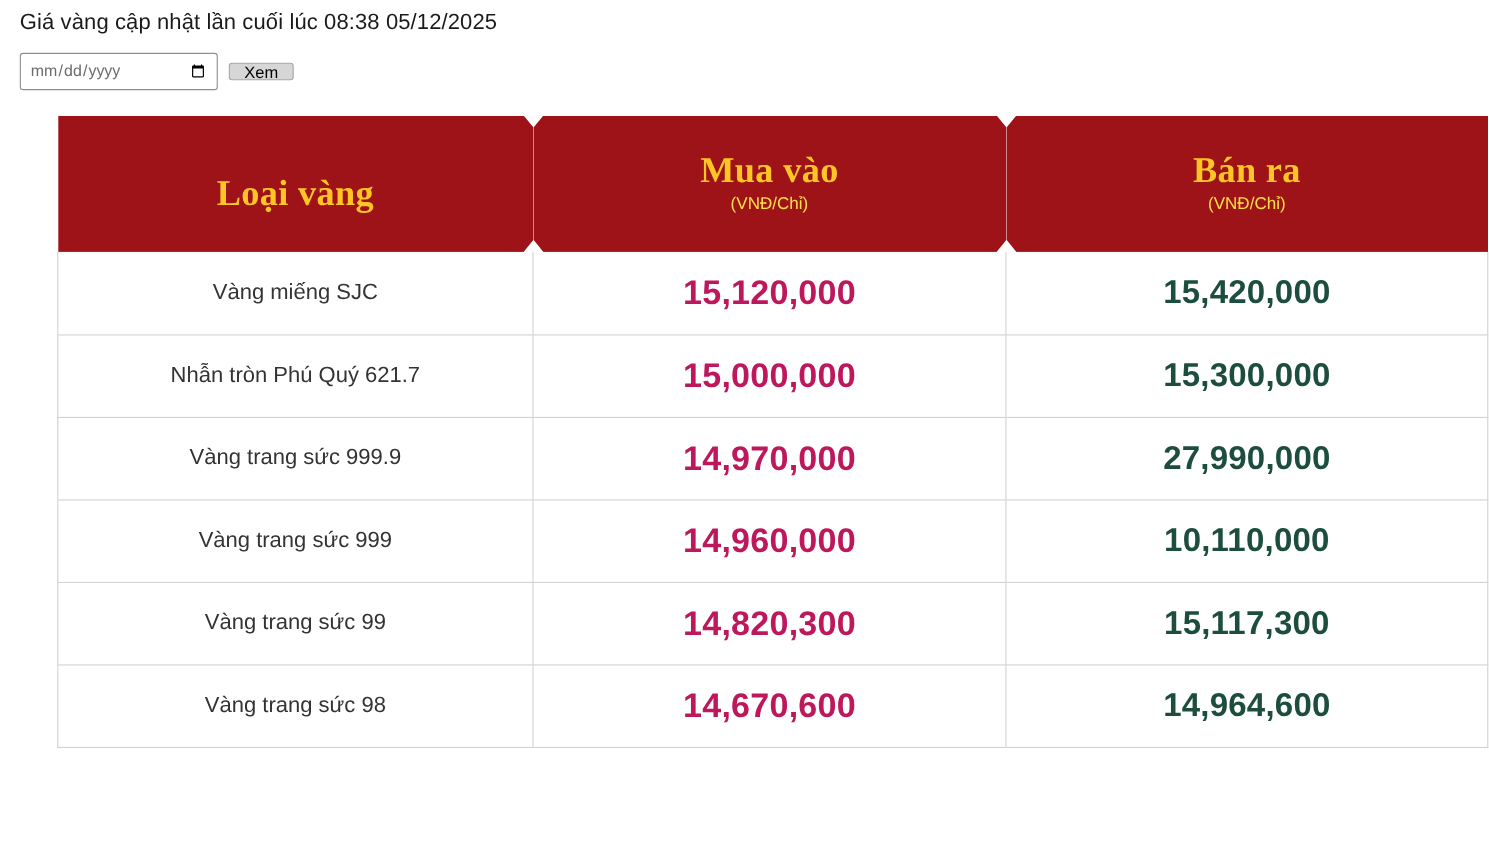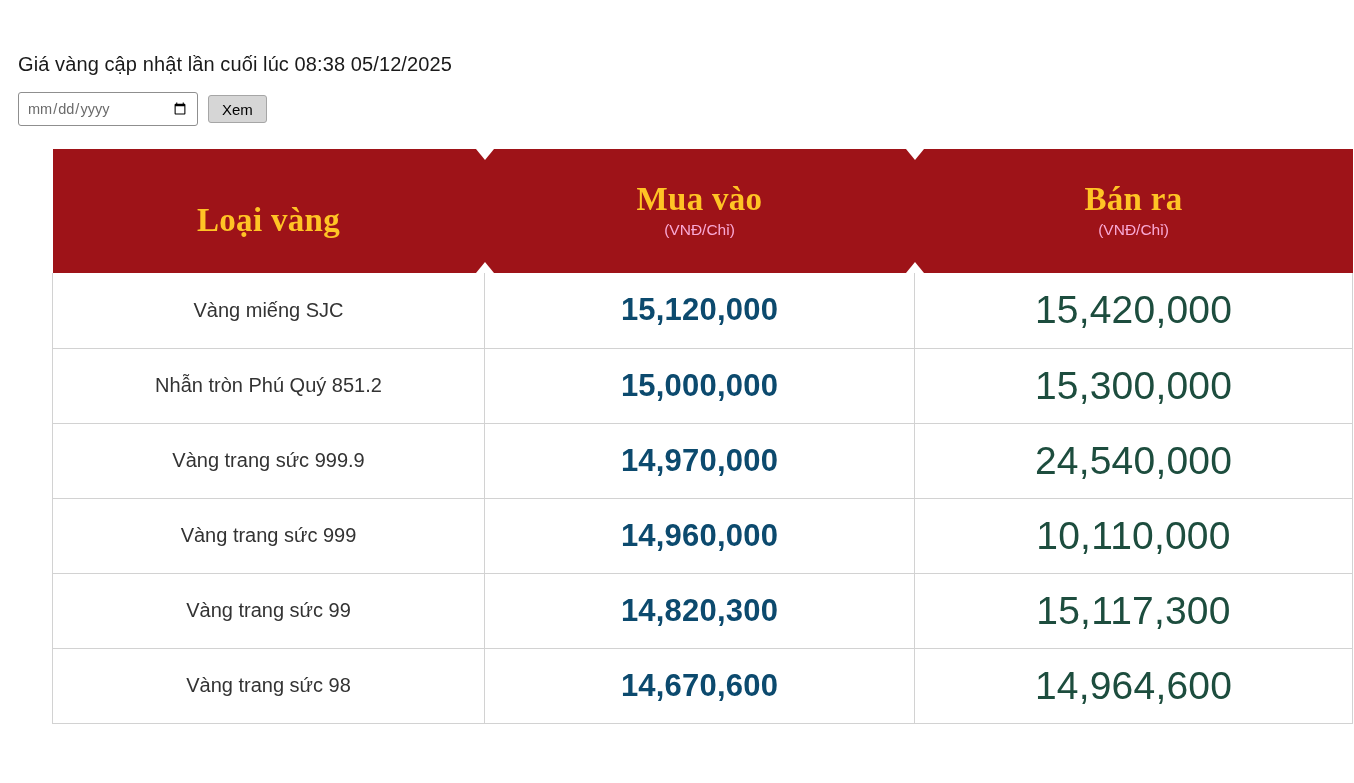--- a/index.html
+++ b/index.html
@@ -21,21 +21,20 @@
     width: 1354px;
   }
 
   
   .update-line {
     font-size: 20px;
     color: #1a1a1a;
     padding: 6px 0 0 18px;
     letter-spacing: 0.1px;
     line-height: 28px;
-    margin-top: 44px;
   }
 
   
   .controls {
     display: flex;
     align-items: center;
     gap: 10px;
     padding: 14px 0 0 18px;
   }
   .date-input {
@@ -44,21 +43,21 @@
     font-family: "Liberation Sans", sans-serif;
     font-size: 14.5px;
     color: #6b6b6b;
     padding: 2px 8px;
     border: 1px solid #8f8f8f;
     border-radius: 3px;
     background: #ffffff;
   }
   .date-input::placeholder { color: #757575; }
   .view-btn {
-    height: 28px;
+    height: 16px;
     padding: 0 13px;
     font-family: "Liberation Sans", sans-serif;
     font-size: 15px;
     color: #000;
     background: #d6d6d6;
     border: 1px solid #a6a6a6;
     border-radius: 3px;
     cursor: pointer;
   }
 
@@ -91,21 +90,21 @@
     line-height: 38px;
     letter-spacing: 0.3px;
   }
   thead th .h-sub {
     display: block;
     font-family: "Liberation Sans", sans-serif;
     font-size: 15.5px;
     font-weight: normal;
     line-height: 20px;
     margin-top: 2px;
-    color: #f9a8d4;
+    color: #fde047;
   }
   thead th.col-type .h-main {
     padding-bottom: 14px;
     margin-top: 34px;
   }
   
   thead th.notch::before {
     content: "";
     position: absolute;
     left: -9px;
@@ -136,26 +135,26 @@
     background: #ffffff;
   }
   tbody td.type {
     font-size: 20px;
     color: #333333;
     font-weight: normal;
   }
   tbody td.buy {
     font-size: 31px;
     font-weight: bold;
-    color: #0c4a6e;
+    color: #be185d;
     letter-spacing: 0.2px;
   }
   tbody td.sell {
-    font-size: 39px;
-    font-weight: normal;
+    font-size: 30px;
+    font-weight: bold;
     color: #1d4d3e;
     letter-spacing: 0.2px;
   }
   tbody tr:first-child td { border-top: none; }
   tbody td:first-child { border-left: 1px solid #d2d2d2; margin-top: 44px; }
 </style>
 </head>
 <body>
 
 <div class="page">
@@ -189,28 +188,28 @@
           </th>
         </tr>
       </thead>
       <tbody id="table-body">
           <tr>
             <td class="type">Vàng miếng SJC</td>
             <td class="buy">15,120,000</td>
             <td class="sell">15,420,000</td>
           </tr>
           <tr>
-            <td class="type">Nhẫn tròn Phú Quý 851.2</td>
+            <td class="type">Nhẫn tròn Phú Quý 621.7</td>
             <td class="buy">15,000,000</td>
             <td class="sell">15,300,000</td>
           </tr>
           <tr>
             <td class="type">Vàng trang sức 999.9</td>
             <td class="buy">14,970,000</td>
-            <td class="sell">24,540,000</td>
+            <td class="sell">27,990,000</td>
           </tr>
           <tr>
             <td class="type">Vàng trang sức 999</td>
             <td class="buy">14,960,000</td>
             <td class="sell">10,110,000</td>
           </tr>
           <tr>
             <td class="type">Vàng trang sức 99</td>
             <td class="buy">14,820,300</td>
             <td class="sell">15,117,300</td>

